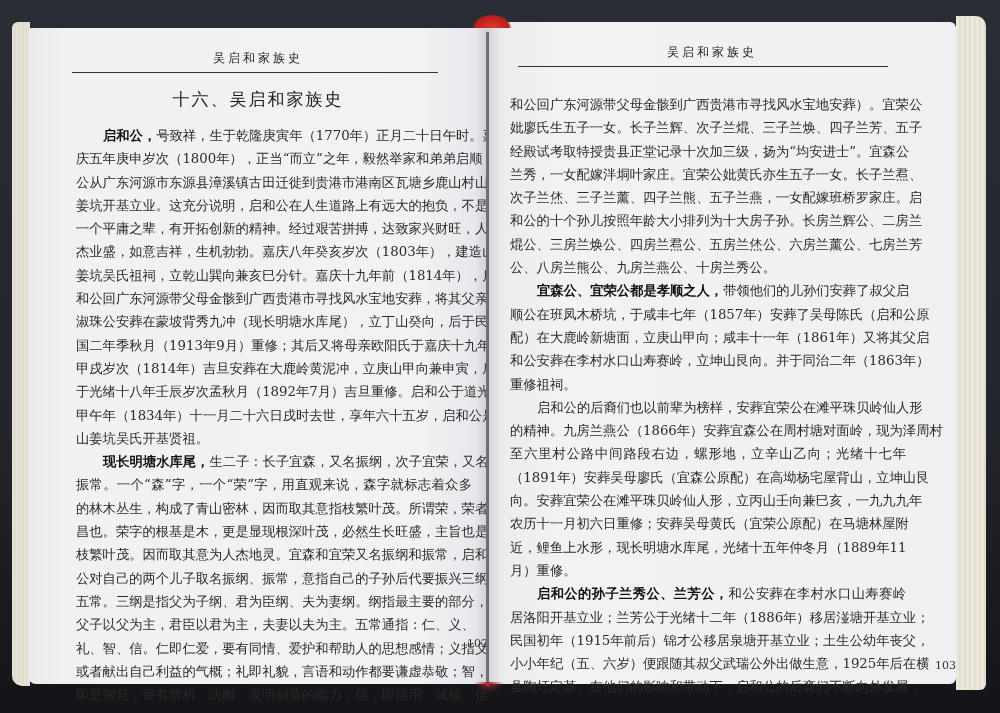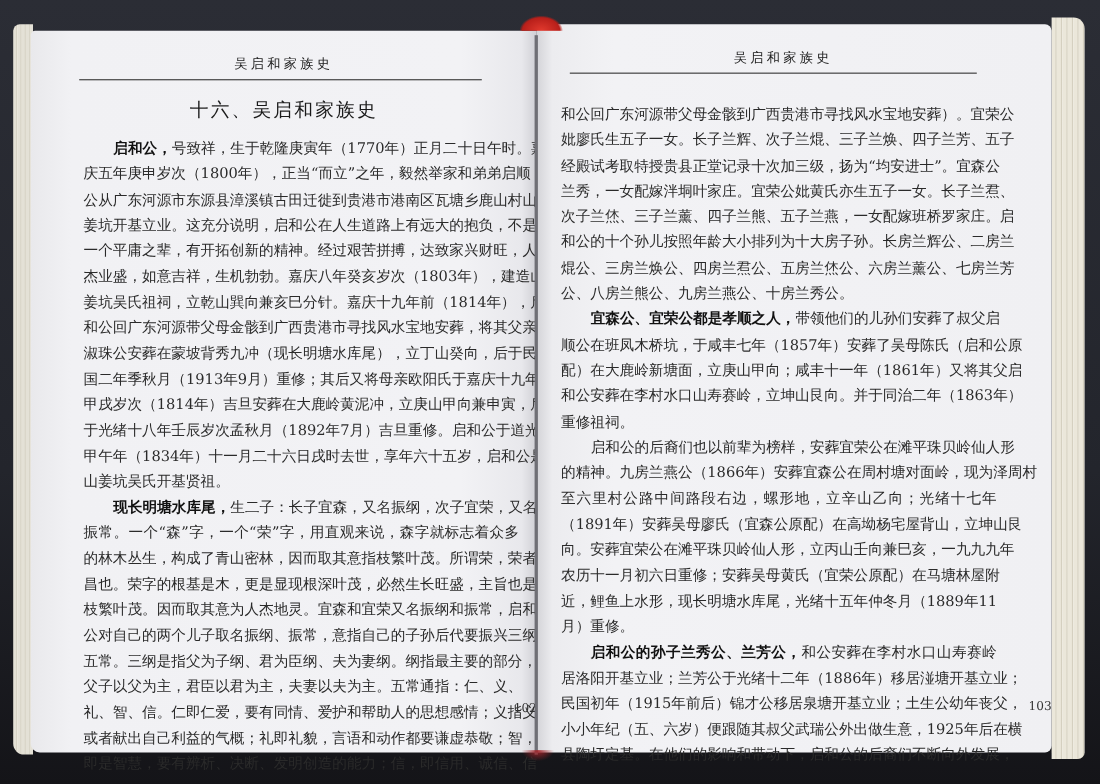--- a/index.html
+++ b/index.html
@@ -76,21 +76,21 @@
   .page.left .body-text { left: 48px; width: 396px; top: 96px; }
   .page.right .body-text { left: 22px; width: 396px; top: 71px; }
   .line { display: block; white-space: nowrap; text-align: justify; text-align-last: justify; }
   .line.last { text-align-last: left; }
   .line.indent { padding-left: 27px; }
   .bold { font-weight: bold; color: #111; }
   .page-number {
     position: absolute; bottom: 34px; width: 100%; text-align: right;
     font-size: 11px; color: #333;
   }
-  .page.right .page-number { bottom: 36px; }
+  .page.right .page-number { bottom: 12px; }
 </style>
 </head>
 <body>
 
 <div class="backdrop"></div>
 
 <div class="book">
   <div class="page-stack-left"></div>
   <div class="page-stack-right"></div>
 

